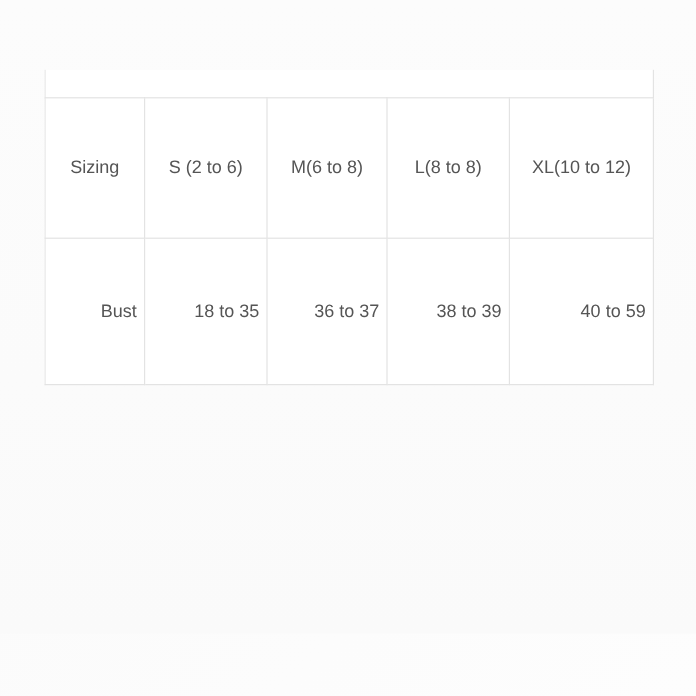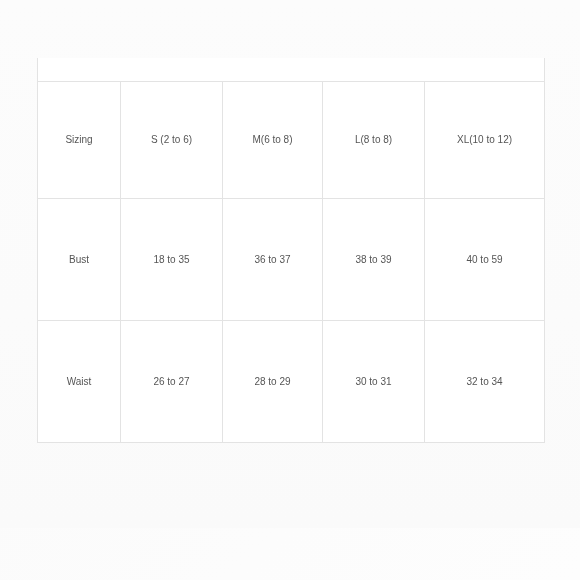--- a/index.html
+++ b/index.html
@@ -41,41 +41,41 @@
   }
   table.size-chart {
     border-collapse: collapse;
     width: 507px;
     table-layout: fixed;
     background: #ffffff;
   }
   table.size-chart td {
     border: 1px solid #e3e3e3;
     color: #555555;
-    font-size: 10px;
+    font-size: 15px;
     line-height: 32px;
     text-align: center;
     vertical-align: middle;
     padding: 4px 6px;
     font-weight: 400;
     word-break: break-all;
     overflow-wrap: anywhere;
     background: #ffffff;
   }
   table.size-chart tr.spacer-row td {
     height: 23px;
     line-height: 23px;
     padding: 0;
     border-left: 1px solid #e3e3e3;
     border-right: 1px solid #e3e3e3;
     border-top: none;
     border-bottom: 1px solid #e3e3e3;
   }
   table.size-chart tr.header-row td { height: 108px; }
-  table.size-chart tr.data-row td   { height: 113px; }
+  table.size-chart tr.data-row td   { height: 113px; text-align: right; }
 
   col.c-label { width: 83px; }
   col.c-s     { width: 102px; }
   col.c-m     { width: 100px; }
   col.c-l     { width: 102px; }
   col.c-xl    { width: 120px; }
 </style>
 </head>
 <body>
 
@@ -105,24 +105,17 @@
         </tr>
 
         <tr class="data-row">
           <td>Bust</td>
           <td>18 to 35</td>
           <td>36 to 37</td>
           <td>38 to 39</td>
           <td>40 to 59</td>
         </tr>
 
-        <tr class="data-row">
-          <td>Waist</td>
-          <td>26 to 27</td>
-          <td>28 to 29</td>
-          <td>30 to 31</td>
-          <td>32 to 34</td>
-        </tr>
 
       </tbody>
     </table>
   </div>
 </div>
 
 </body></html>

